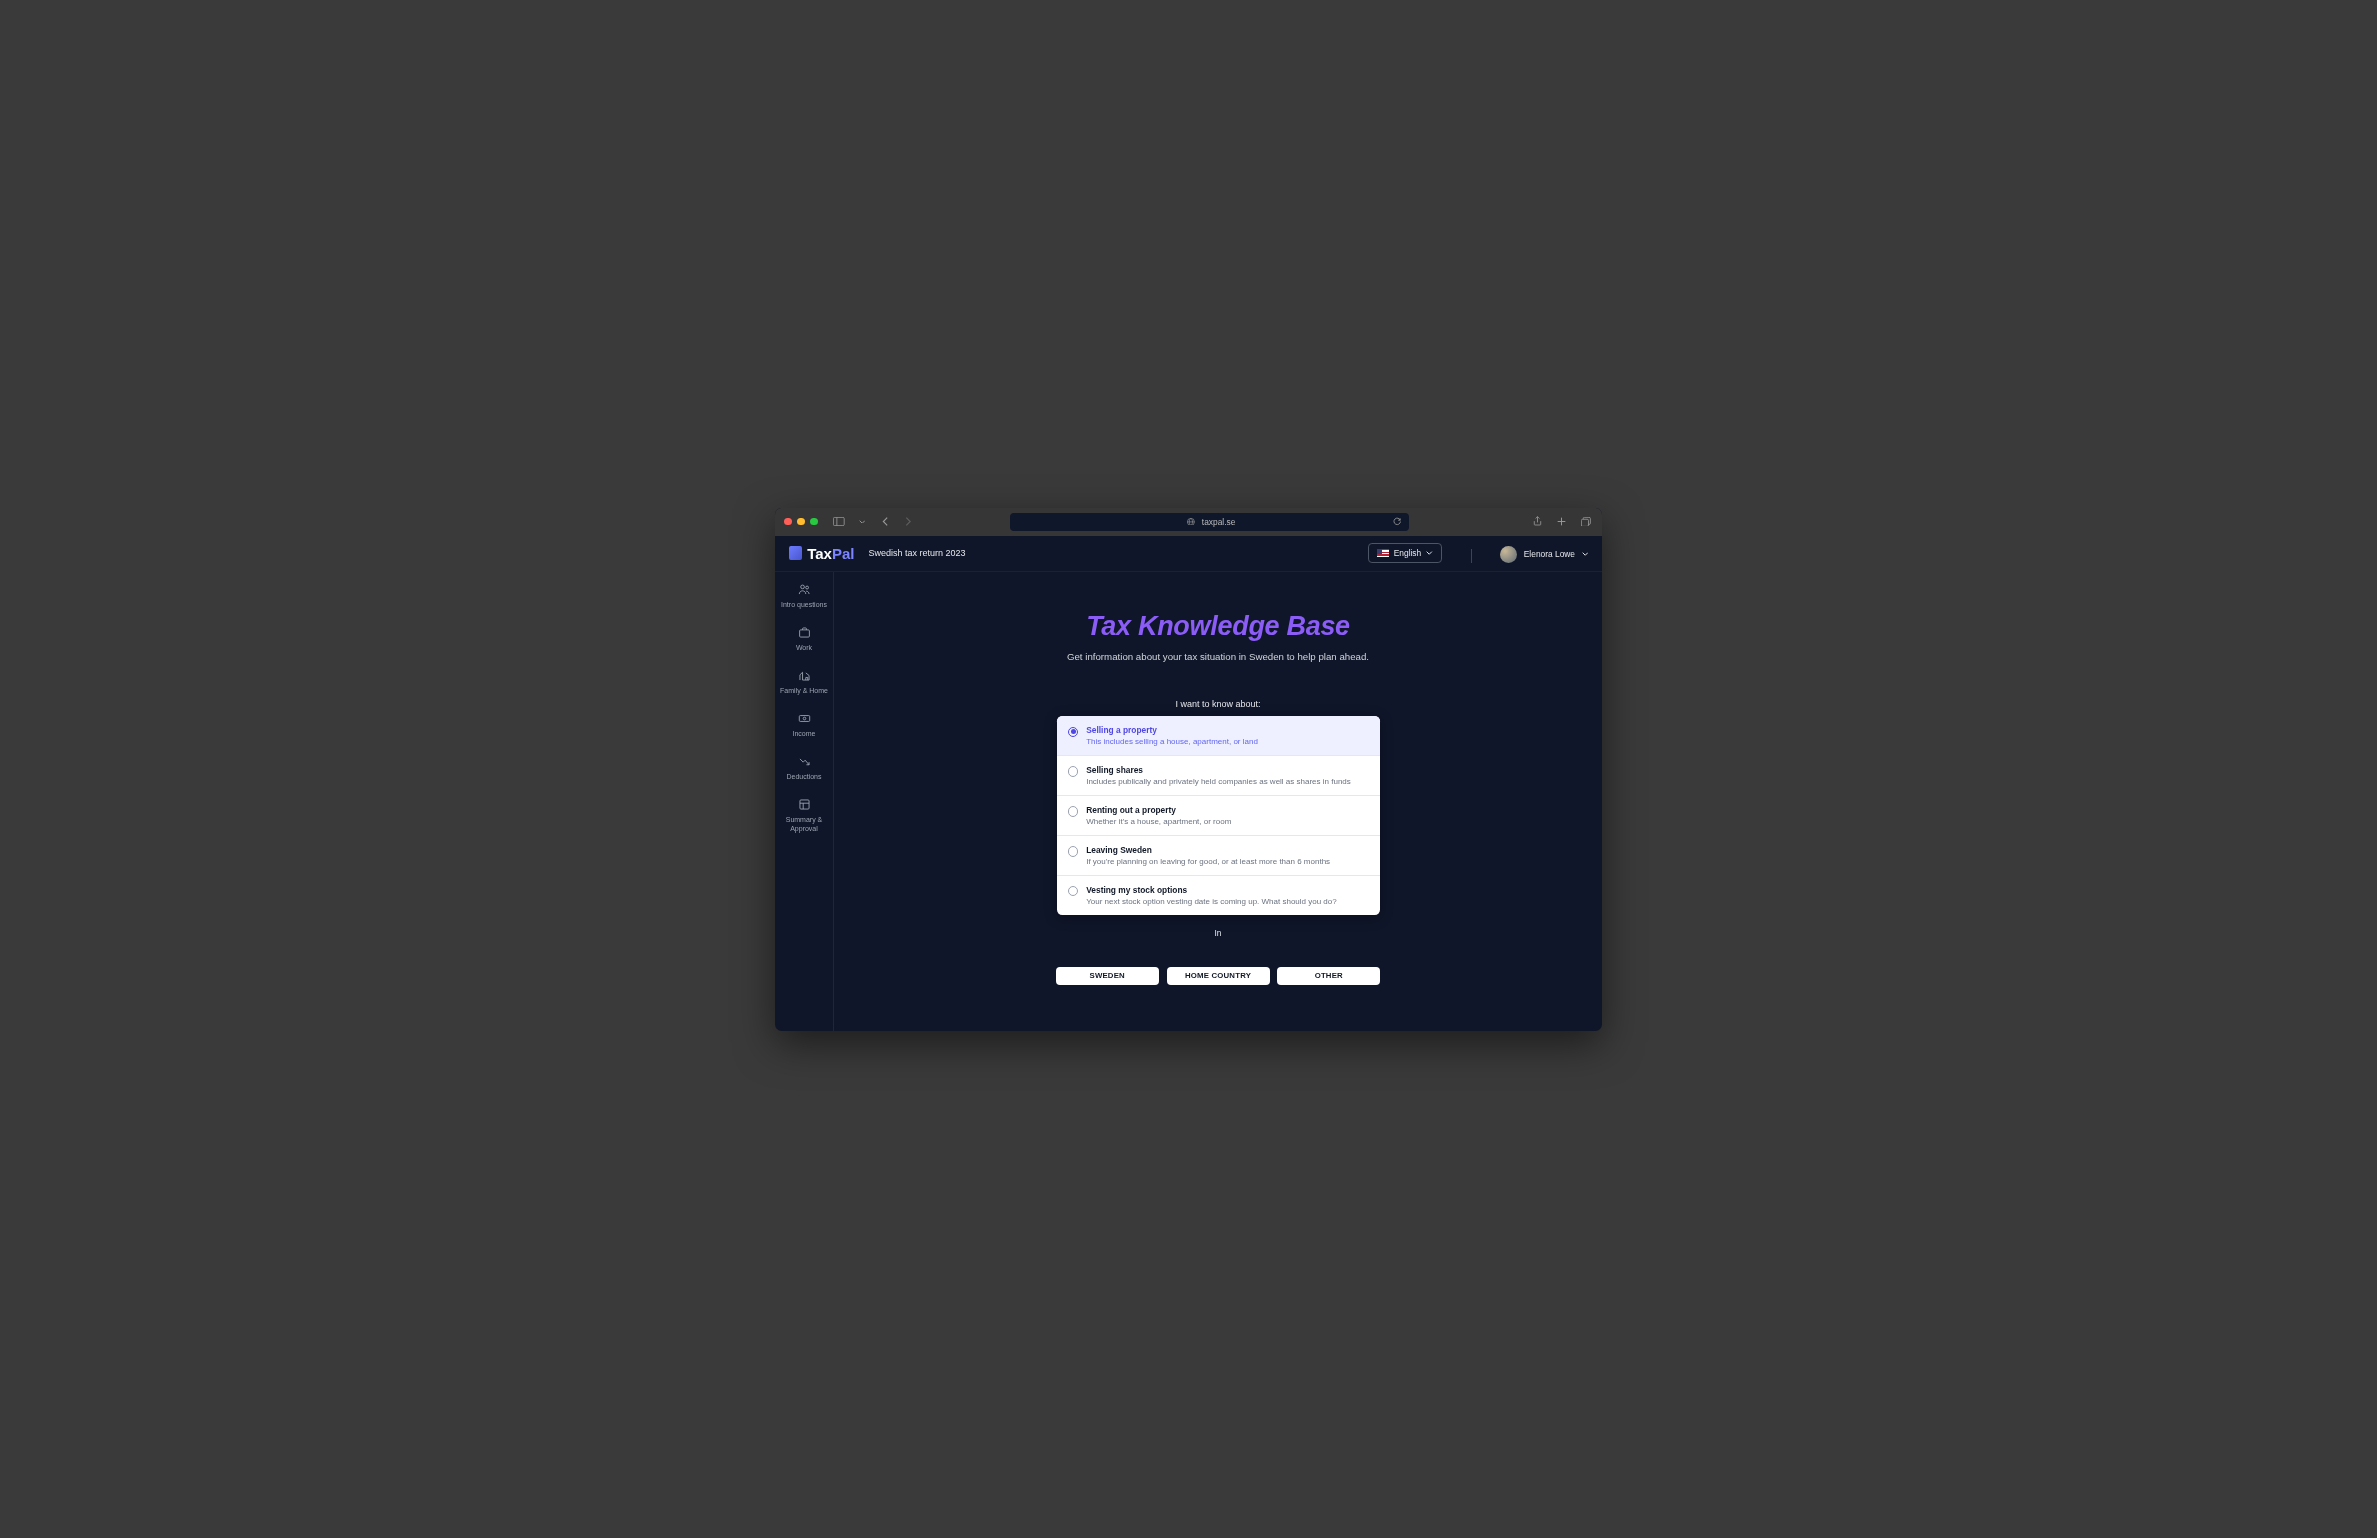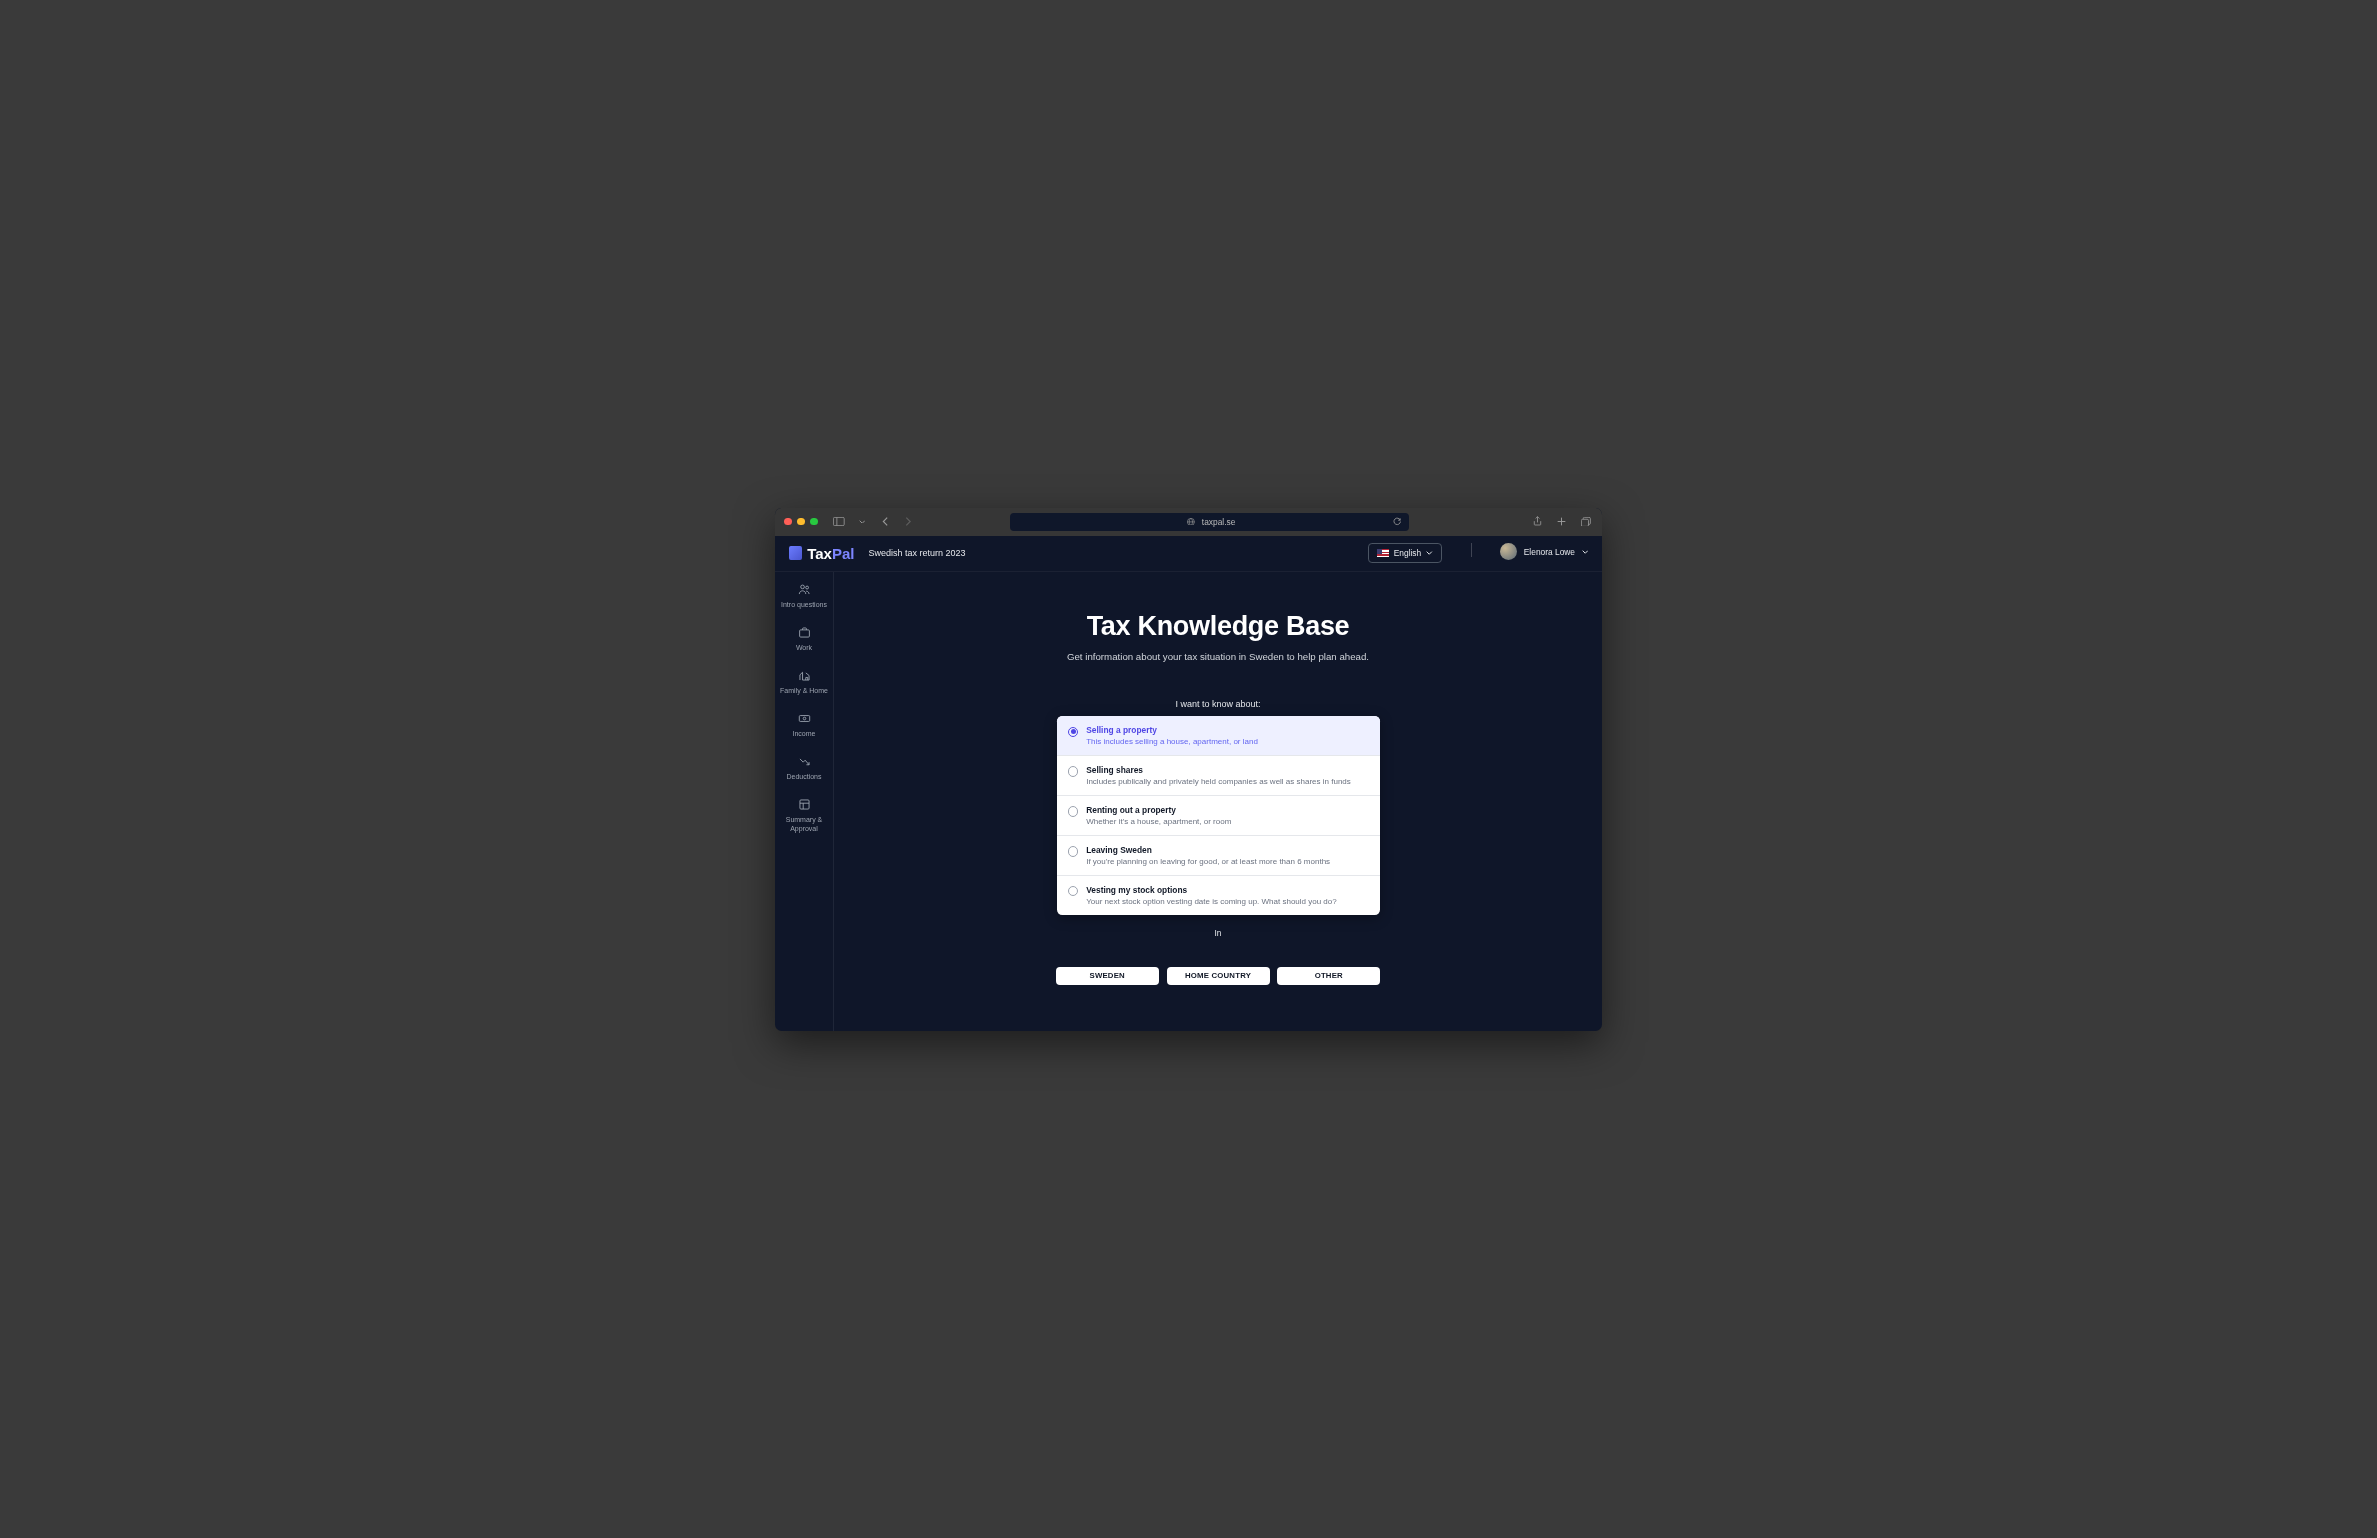--- a/index.html
+++ b/index.html
@@ -66,21 +66,21 @@
 .logo { display: flex; align-items: center; gap: 5.2px; }
 .logo-mark {
   width: 13px; height: 14px;
   background: linear-gradient(135deg,#6b7cff,#4a56d0);
   border-radius: 1.9px;
   position: relative;
 }
 .logo-text { font-weight: 600; font-size: 15px; color: #fff; }
 .logo-text .accent { color: #7c85ff; }
 .breadcrumb { color: #e5e7eb; font-size: 9px; }
-.header-right { margin-left: auto; display: flex; align-items: flex-start; gap: 29px; }
+.header-right { margin-left: auto; display: flex; align-items: flex-end; gap: 29px; }
 .lang-select {
   display: flex; align-items: center; gap: 5.2px;
   border: 0.6px solid #4b5563; border-radius: 3.9px;
   padding: 3.9px 7.8px; color: #e5e7eb; font-size: 8.4px;
 }
 .flag { width: 11.6px; height: 7.8px; background: linear-gradient(#b22234 0 10%,#fff 10% 20%,#b22234 20% 30%,#fff 30% 40%,#b22234 40% 50%,#fff 50% 60%,#b22234 60% 70%,#fff 70% 80%,#b22234 80% 90%,#fff 90% 100%); position:relative; }
 .flag::before{content:"";position:absolute;top:0;left:0;width:5.2px;height:4.5px;background:#3c3b6e;}
 .divider-v { width: 0.6px; height: 14px; background: rgba(255,255,255,0.2); }
 .user { display: flex; align-items: center; gap: 6.5px; color: #e5e7eb; font-size: 8.4px; font-weight: 500; }
 .avatar { width: 17px; height: 17px; border-radius: 50%; background: radial-gradient(circle at 30% 30%, #c9b896, #5a6875); }
@@ -101,21 +101,21 @@
 .nav-icn { width: 13px; height: 13px; color: #9ca3af; }
 
 .content {
   flex: 1;
   overflow-y: auto;
   padding: 39px 26px;
   display: flex;
   flex-direction: column;
   align-items: center;
 }
-.hero-title { color: #ffffff; font-size: 27px; font-weight: 700; letter-spacing: -0.3px; }
+.hero-title { color: #8b5cf6; font-size: 27px; font-weight: 700; letter-spacing: -0.3px; font-style: italic; }
 .hero-sub { color: #d1d5db; font-size: 9.7px; margin-top: 9px; }
 .prompt-label { color: #e5e7eb; font-size: 9px; margin-top: 37px; margin-bottom: 7.8px; }
 
 .options {
   width: 323px;
   background: #fff;
   border-radius: 5.2px;
   overflow: hidden;
   box-shadow: 0 2.6px 13px rgba(0,0,0,0.3);
 }

